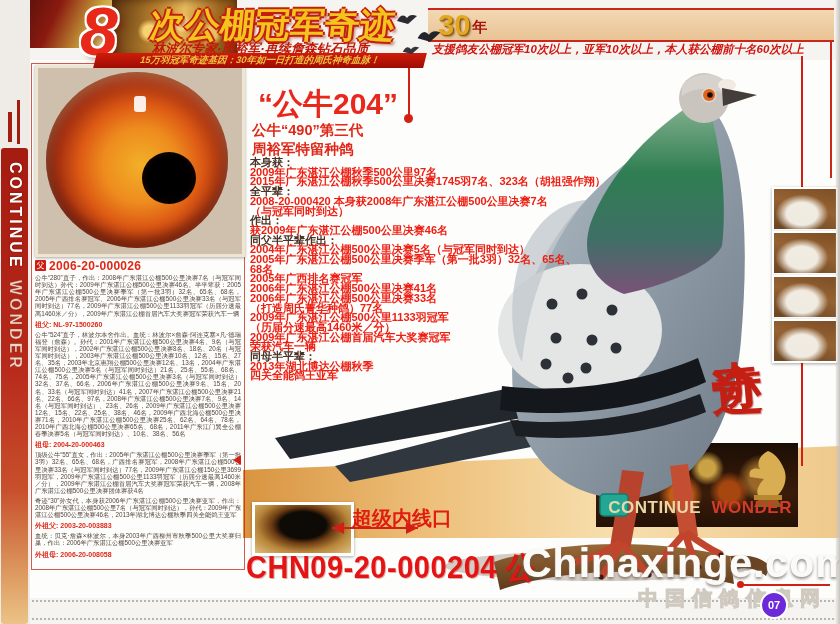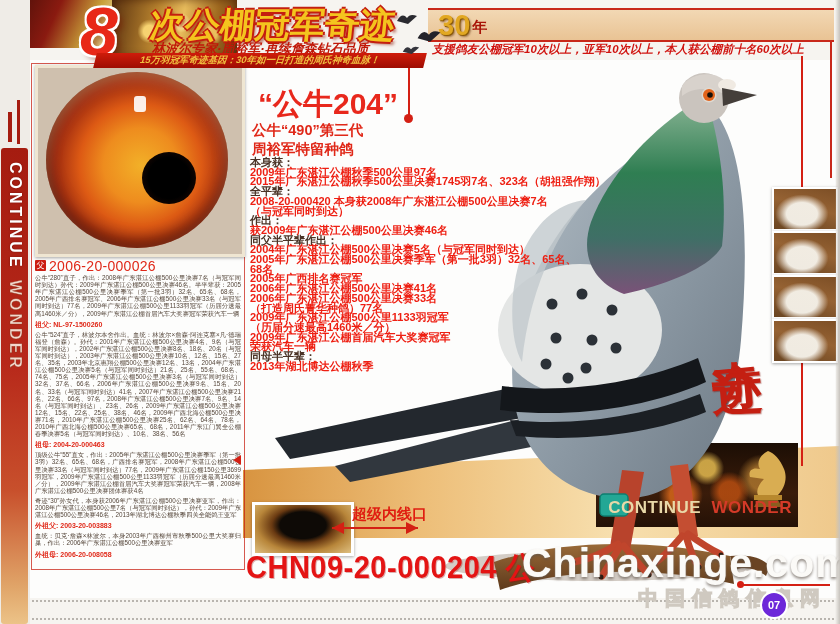--- a/index.html
+++ b/index.html
@@ -49,21 +49,21 @@
   .iris{position:absolute;left:8px;top:4px;width:182px;height:176px;border-radius:50%;
     background:radial-gradient(circle at 52% 53%,#f2b028 0%,#ee8c1e 28%,#dd5a14 46%,#a02c10 64%,#6a160a 78%,#46100c 90%,#3a2418 100%);
     box-shadow:inset 0 6px 14px rgba(255,230,160,.35), inset 0 -8px 14px rgba(40,0,0,.5);}
   .pupil{position:absolute;left:104px;top:84px;width:54px;height:52px;border-radius:50%;
     background:radial-gradient(circle,#000 55%,#2a0c04 100%);}
   .eye-hl{position:absolute;left:96px;top:28px;width:12px;height:16px;border-radius:3px;background:rgba(255,255,255,.9);}
   .ped-col{left:35px;top:256px;width:206px;height:312px;overflow:hidden;z-index:3;}
   .ped-entry{margin-bottom:3px;}
   .role-box{display:inline-block;width:11px;height:11px;background:#cc1d12;color:#fff;font-size:8px;
     line-height:11px;text-align:center;border-radius:1px;margin-right:3px;vertical-align:middle;}
-  .ped-ring{font-size:14px;font-weight:400;color:#e02818;vertical-align:middle;letter-spacing:.3px;}
+  .ped-ring{font-size:12px;font-weight:700;color:#e02818;vertical-align:middle;letter-spacing:.3px;}
   .ped-label{font-size:7px;font-weight:800;color:#e02818;margin:2px 0 1px;}
   .ped-body{font-size:6.3px;line-height:1.13;color:#55463a;text-align:justify;}
   .red-arrow-left{left:233px;top:455px;width:0;height:0;z-index:4;
     border-top:5px solid transparent;border-bottom:5px solid transparent;border-right:8px solid #d42014;}
   
   .main-title{left:258px;top:84px;font-size:30px;font-weight:900;color:#e8281c;z-index:4;white-space:nowrap;}
   .main-sub{position:absolute;font-size:14.5px;font-weight:800;color:#e02818;z-index:4;white-space:nowrap;}
   .pointer-line{left:408px;top:60px;width:2px;height:56px;background:#d42014;z-index:4;}
   .pointer-dot{left:404px;top:114px;width:9px;height:9px;border-radius:50%;background:#d42014;z-index:4;}
   .frame-h{left:736px;top:36px;width:96px;height:2px;background:#c8281a;z-index:4;}
@@ -92,21 +92,21 @@
       radial-gradient(circle at 55% 30%,rgba(255,210,90,.75) 0 8px,rgba(255,210,90,0) 17px),
       radial-gradient(circle at 66% 58%,rgba(240,100,20,.6) 0 10px,rgba(240,100,20,0) 20px),
       radial-gradient(circle at 82% 42%,rgba(255,180,70,.5) 0 12px,rgba(255,180,70,0) 24px),
       linear-gradient(180deg,#1c0e05,#3a1c0a 60%,#241106);}
   .cw-band{left:596px;top:498px;width:196px;text-align:right;z-index:3;white-space:nowrap;}
   .cw-band span{font-size:17px;font-weight:900;letter-spacing:.5px;}
   .cw-c{color:#e9d9a8;}
   .cw-w{color:#d43a28;margin-left:6px;}
   .thumb{left:252px;top:502px;width:96px;height:48px;z-index:4;border:3px solid #fff;box-shadow:0 1px 3px rgba(0,0,0,.35);
     background:radial-gradient(ellipse at 50% 42%,#0e0a06 0%,#0e0a06 34%,#6a3a12 46%,#b8863a 68%,#dfc081 100%);}
-  .inner-label{left:352px;top:505px;font-size:15px;font-weight:900;color:#e01c10;z-index:4;white-space:nowrap;}
+  .inner-label{left:352px;top:505px;font-size:20px;font-weight:900;color:#e01c10;z-index:4;white-space:nowrap;}
   .chn{left:246px;top:549px;font-size:29px;font-weight:900;color:#e41414;z-index:4;letter-spacing:.5px;
     transform:scaleY(1.05);white-space:nowrap;text-shadow:1px 1px 0 rgba(150,0,0,.3);}
   .wm-domain{left:522px;top:540px;font-size:41px;font-weight:700;color:#fbfaf7;z-index:6;white-space:nowrap;
     text-shadow:0 2px 3px rgba(90,80,70,.65),0 0 1px #fff;letter-spacing:1px;}
   .wm-cn{left:638px;top:585px;font-size:20px;font-weight:900;letter-spacing:7px;z-index:6;white-space:nowrap;
     color:rgba(255,255,255,.35);-webkit-text-stroke:1.1px #cfc9c0;}
   .wm-line{left:742px;top:584px;width:88px;height:2px;background:#d42014;z-index:6;}
   .wm-dot{left:737px;top:581px;width:7px;height:7px;border-radius:50%;background:#d42014;z-index:6;}
   .wm-badge{left:760px;top:591px;width:24px;height:24px;border-radius:50%;background:#6d28d9;border:2px solid #fff;
     color:#fff;font-size:11px;font-weight:900;display:flex;align-items:center;justify-content:center;z-index:7;}
@@ -210,20 +210,21 @@
     <div class="ach-l">2005年广西排名赛冠军</div>
     <div class="ach-l">2006年广东湛江公棚500公里决赛41名</div>
     <div class="ach-l">2006年广东湛江公棚500公里决赛33名</div>
     <div class="ach-l">（打造周氏菁华种鸽）77名</div>
     <div class="ach-l">2009年广东湛江公棚500公里1133羽冠军</div>
     <div class="ach-l">（历届分速最高1460米／分）</div>
     <div class="ach-l">2009年广东湛江公棚首届汽车大奖赛冠军</div>
     <div class="ach-l">荣获汽车一辆</div>
     <div class="ach-h">同母半平辈：</div>
     <div class="ach-l">2013年湖北博达公棚秋季</div>
+    <div class="ach-l">四关全能鸽王亚军</div>
   </div>
 
   <div class="abs tan-band"></div>
   <div class="abs bokeh">
     <svg style="position:absolute;right:6px;top:2px" width="48" height="62" viewBox="0 0 48 62">
       <path d="M24,6 C16,10 12,18 16,24 C8,22 4,26 6,32 L20,34 C14,40 12,46 14,50 L34,50 C40,44 44,34 40,24 C36,14 30,8 24,6 Z" fill="#d9ad52"></path>
       <rect x="10" y="50" width="28" height="5" fill="#b8882e"></rect>
       <path d="M14,55 L34,55 L38,62 L10,62 Z" fill="#8a5e1e"></path>
     </svg>
   </div>

